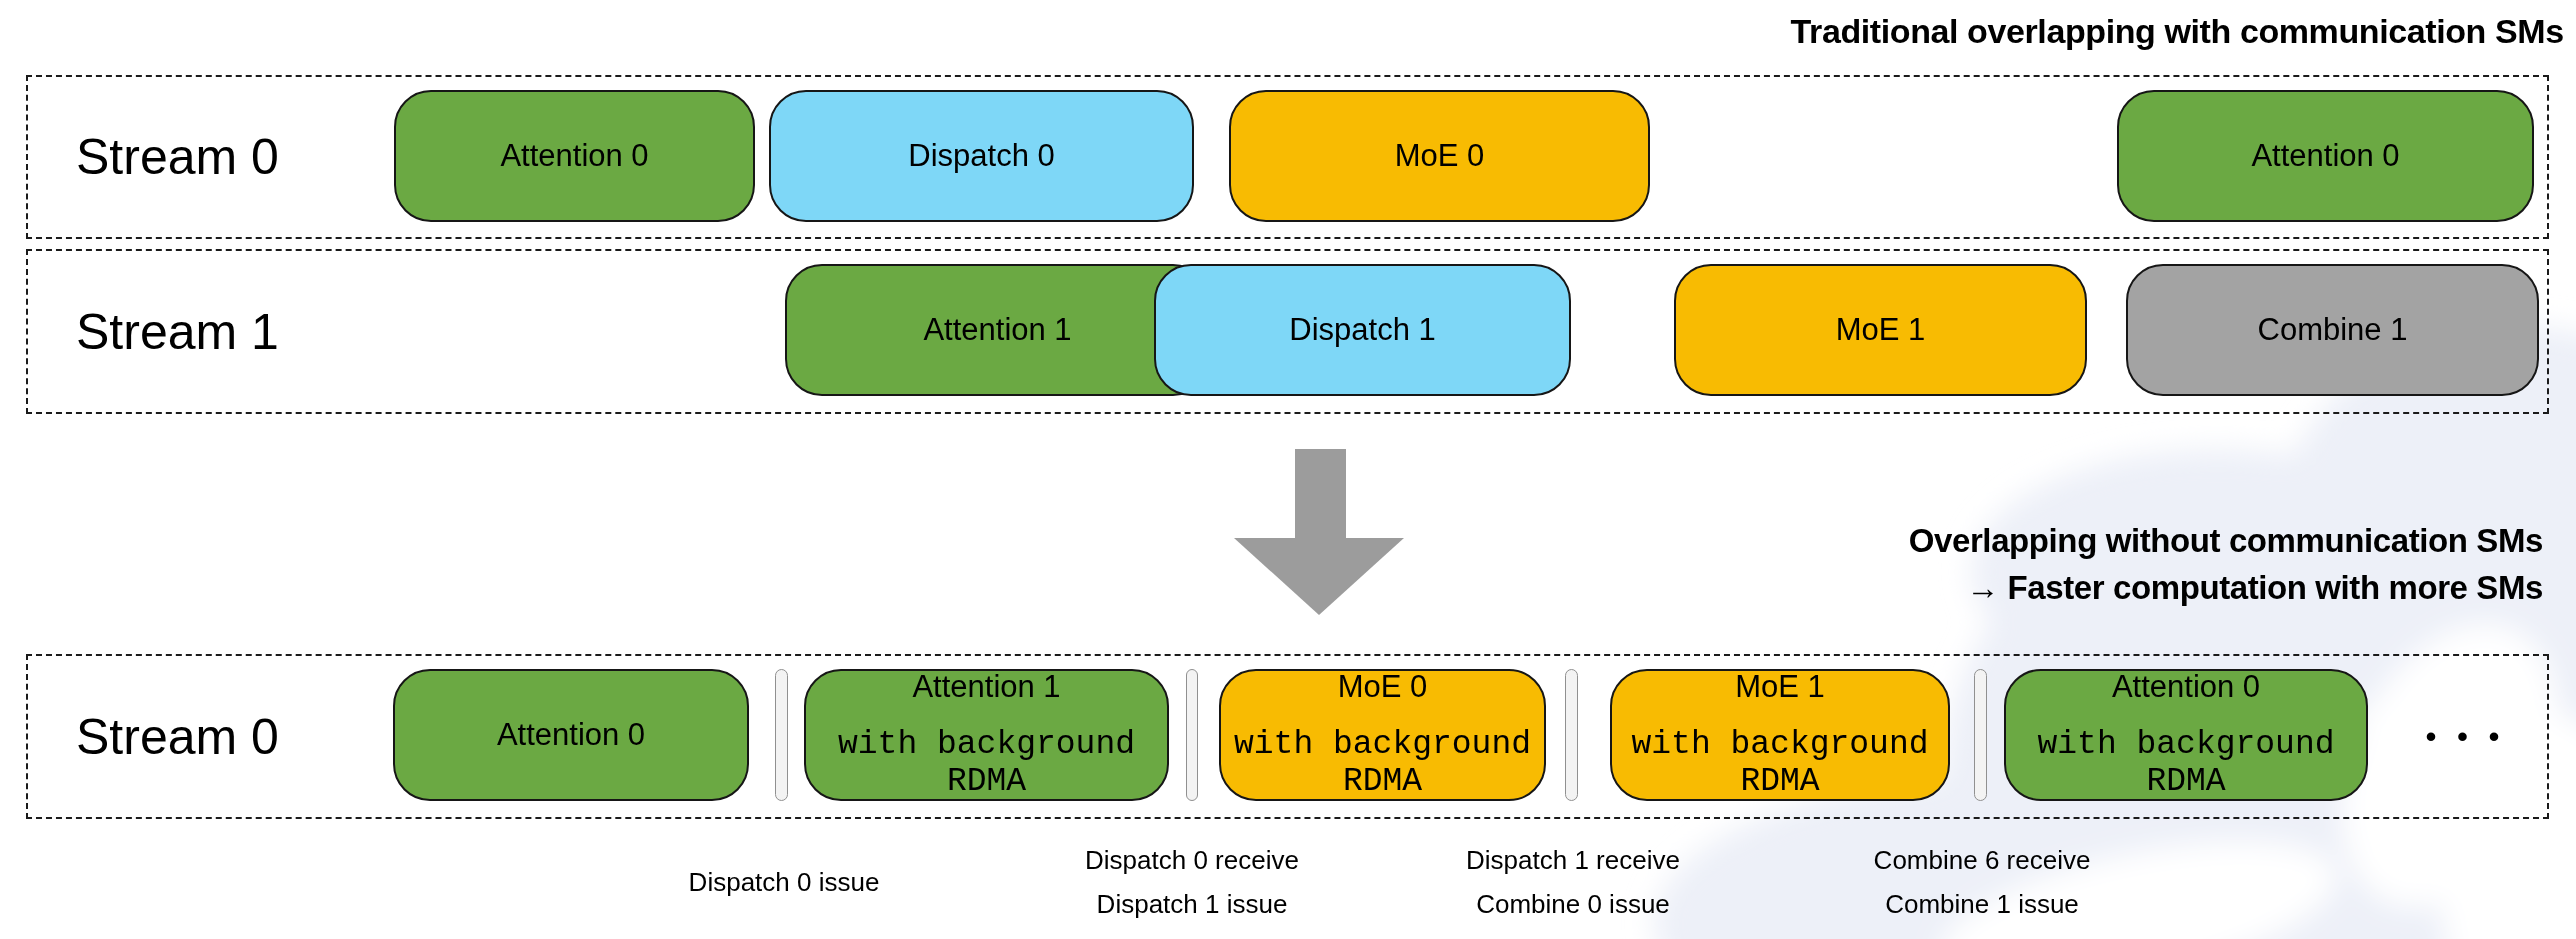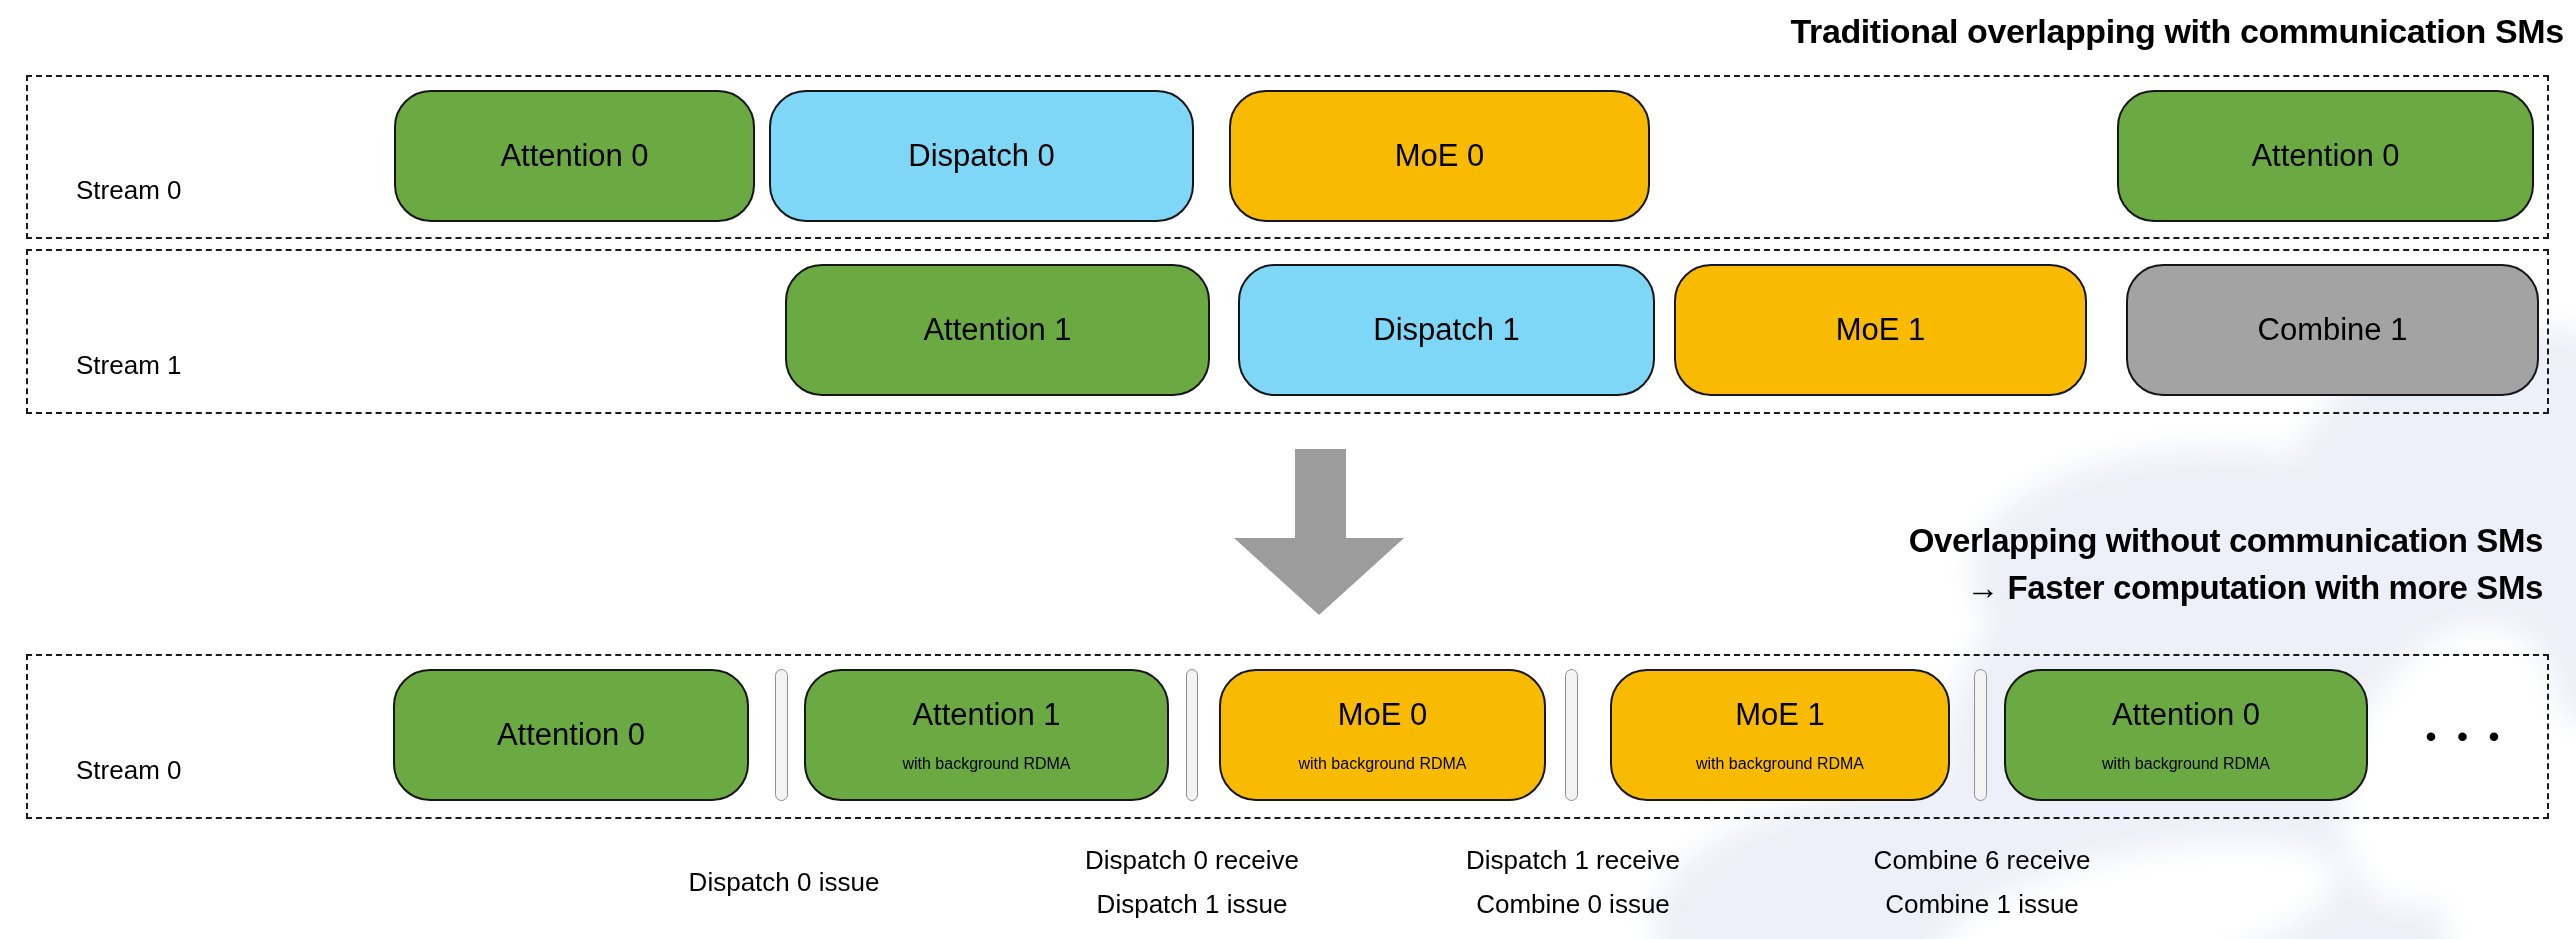--- a/index.html
+++ b/index.html
@@ -45,41 +45,40 @@
   }
   #row0 { top: 75px;  height: 164px; }
   #row1 { top: 249px; height: 165px; }
   #row2 { top: 654px; height: 165px; }
 
   .stream-label {
     position: absolute;
     left: 48px;
     top: 50%;
     transform: translateY(-50%);
-    font-size: 26px;
+    font-size: 50px;
     white-space: nowrap;
-    margin-top: 33px;
   }
 
   .block {
     position: absolute;
     top: 13px;
     height: 132px;
     border: 2.6px solid #161616;
     border-radius: 37px;
     box-sizing: border-box;
     display: flex;
     flex-direction: column;
     align-items: center;
     justify-content: center;
     font-size: 31px;
     text-align: center;
     line-height: 1.1;
   }
-  .block .subtext { font-size: 16px; margin-top: 23px; }
+  .block .subtext { font-size: 33px; margin-top: 23px; font-family: Liberation Mono, monospace; }
   .block .subtext:empty { display: none; }
 
   .sep {
     position: absolute;
     top: 13px;
     height: 132px;
     background: #f3f3f3;
     border: 1.8px solid #909090;
     border-radius: 8px;
     box-sizing: border-box;
@@ -176,21 +175,21 @@
     <div class="block" style="left: 2089px; width: 417px; background-color: rgb(107, 169, 67);">
       <span>Attention 0</span>
     </div>
   </div>
 
   <div class="dashed-box" id="row1">
     <div class="stream-label">Stream 1</div>
     <div class="block" style="left: 757px; width: 425px; background-color: rgb(107, 169, 67);">
       <span>Attention 1</span>
     </div>
-    <div class="block" style="left: 1210px; width: 417px; background-color: rgb(126, 215, 247);">
+    <div class="block" style="left: 1126px; width: 417px; background-color: rgb(126, 215, 247);">
       <span>Dispatch 1</span>
     </div>
     <div class="block" style="left: 1646px; width: 413px; background-color: rgb(248, 187, 2);">
       <span>MoE 1</span>
     </div>
     <div class="block" style="left: 2098px; width: 413px; background-color: #a3a3a3;">
       <span>Combine 1</span>
     </div>
   </div>
 

